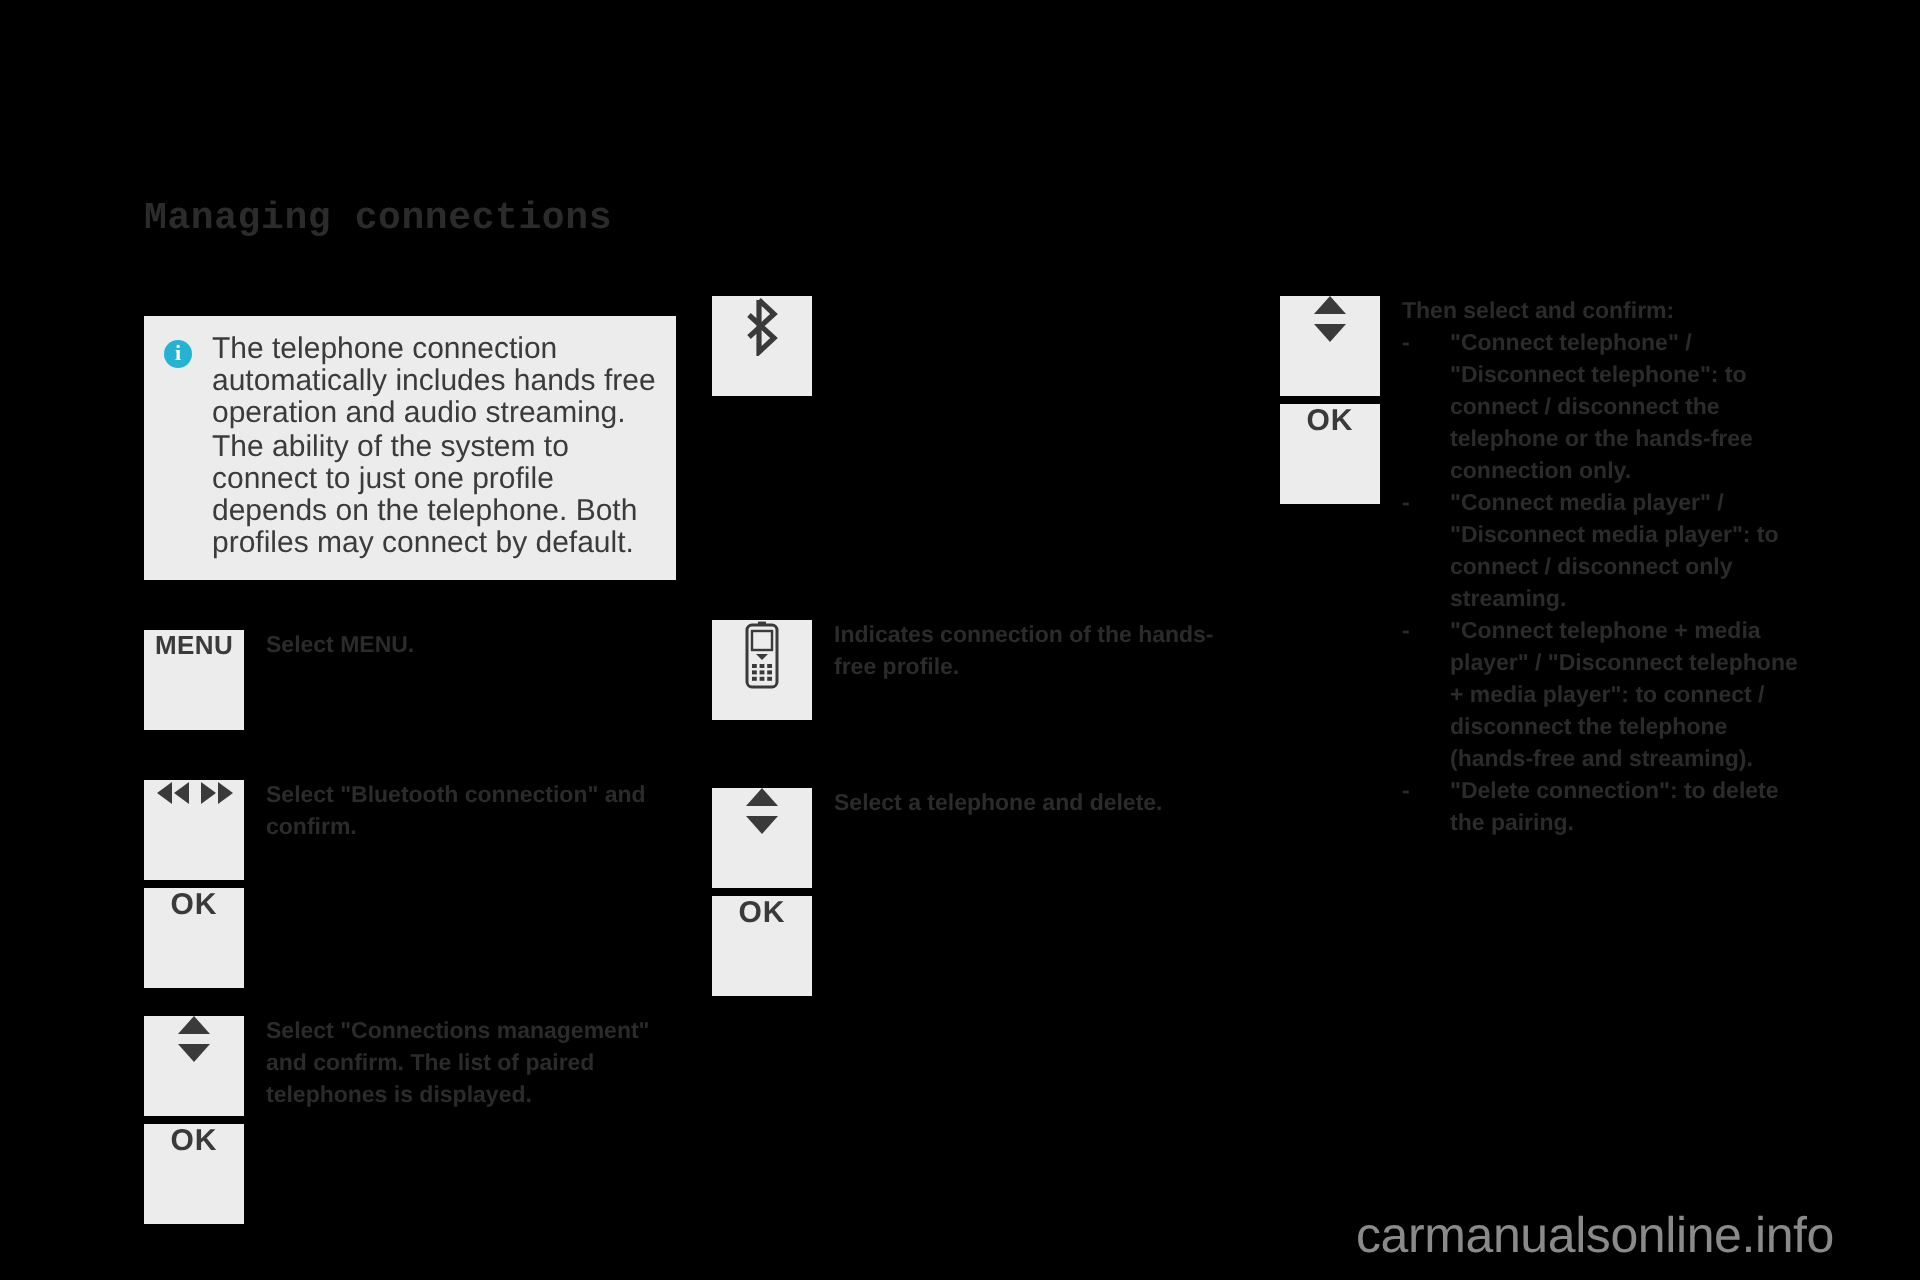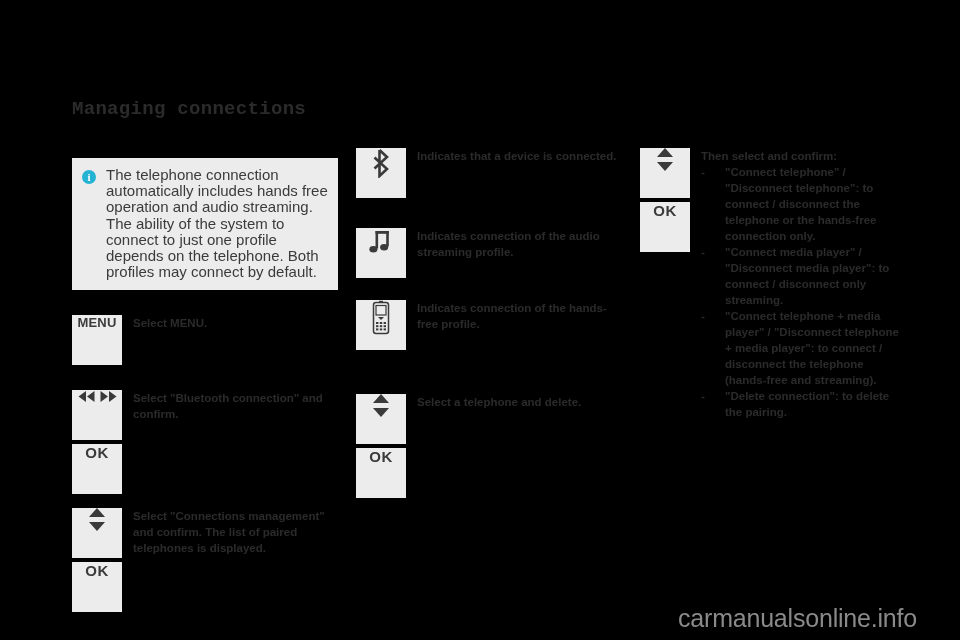--- a/index.html
+++ b/index.html
@@ -185,39 +185,24 @@
   </div>
 
   <div class="step" style="left:356px; top:148px;">
     <div class="key">
       <span>
         <svg width="24" height="30" viewBox="0 0 24 30" aria-hidden="true">
           <path d="M10.5 2 L10.5 28 L18 21 L5.5 9.5 M10.5 2 L18 9 L5.5 20.5" fill="none" stroke="#3a3a3a" stroke-width="2.6" stroke-linejoin="miter" stroke-linecap="butt"></path>
         </svg>
       </span>
     </div>
-    <div class="step-text">Indicates that a device is connected.</div>
-  </div>
-
-  <div class="step" style="left:356px; top:228px;">
-    <div class="key">
-      <span>
-        <svg width="26" height="28" viewBox="0 0 26 28" aria-hidden="true">
-          <rect x="7.5" y="3" width="2.6" height="17.5" fill="#3a3a3a"></rect>
-          <rect x="18.2" y="3" width="2.6" height="15.5" fill="#3a3a3a"></rect>
-          <rect x="7.5" y="3" width="13.3" height="2.8" fill="#3a3a3a"></rect>
-          <ellipse cx="5.4" cy="21.2" rx="4" ry="3.2" fill="#3a3a3a"></ellipse>
-          <ellipse cx="16.1" cy="19.2" rx="4" ry="3.2" fill="#3a3a3a"></ellipse>
-        </svg>
-      </span>
-    </div>
-    <div class="step-text">Indicates connection of the audio streaming profile.</div>
-  </div>
-
-  <div class="step" style="left:356px; top:300px;">
+  </div>
+
+
+  <div class="step" style="left:356px; top:310px;">
     <div class="key">
       <span>
         <svg width="22" height="36" viewBox="0 0 22 36" aria-hidden="true">
           <rect x="3.5" y="2.5" width="15" height="31" rx="2.5" ry="2.5" fill="none" stroke="#3a3a3a" stroke-width="1.5"></rect>
           <rect x="9" y="0.8" width="4" height="2" fill="#3a3a3a"></rect>
           <rect x="6" y="5.5" width="10" height="9.5" fill="none" stroke="#3a3a3a" stroke-width="1.2"></rect>
           <polygon points="8,17 14,17 11,20" fill="#3a3a3a"></polygon>
           <rect x="6" y="22" width="2.4" height="2" fill="#3a3a3a"></rect>
           <rect x="9.8" y="22" width="2.4" height="2" fill="#3a3a3a"></rect>
           <rect x="13.6" y="22" width="2.4" height="2" fill="#3a3a3a"></rect>

